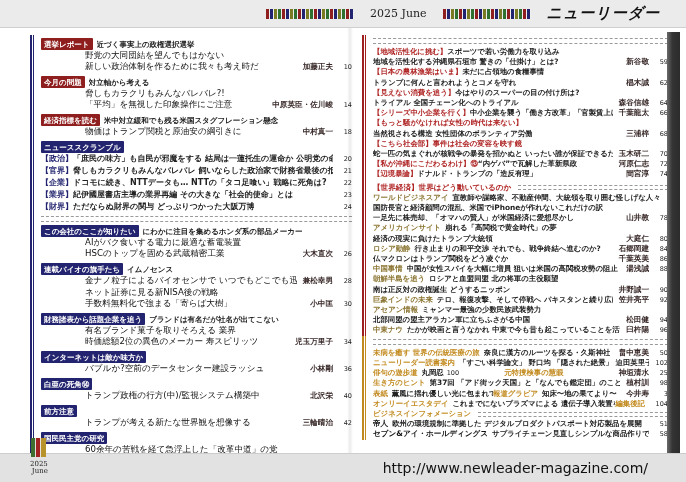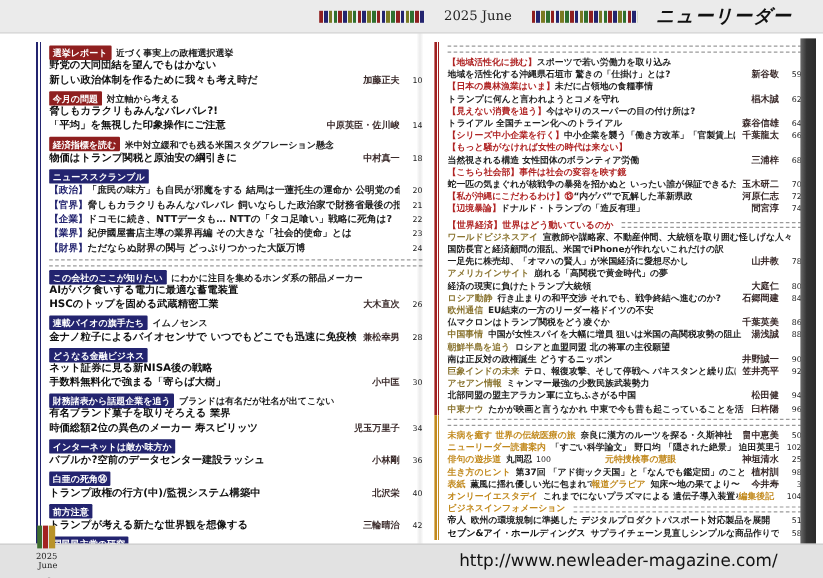--- a/index.html
+++ b/index.html
@@ -23,21 +23,21 @@
   .group{display:flex;}
   .rows{flex:1;min-width:0;}
   
   .row{display:flex;align-items:baseline;line-height:11px;white-space:nowrap;}
   .pr .row{line-height:10.2px;}
   .row.gap{margin-top:3px;}
   .seprow{height:4px;border-top:1px dashed #9a9a9a;border-bottom:1px dashed #9a9a9a;margin:3px 0;}
   .s-lbl{color:#fff;font-size:7.5px;font-weight:bold;padding:0.5px 3px;margin-right:4px;border-radius:1px;flex:0 0 auto;}
   .s-lr{background:#8f1f1f;} .s-ln{background:#23246f;}
   .s-ld{font-size:7.5px;font-weight:bold;color:#222;overflow:hidden;min-width:0;}
-  .s-ti{font-size:8.6px;font-weight:bold;color:#111;overflow:hidden;min-width:0;}
+  .s-ti{font-size:8.6px;font-weight:normal;color:#111;overflow:hidden;min-width:0;margin-left:44px;}
   .s-tn{font-size:8px;font-weight:bold;color:#23246f;flex:0 0 auto;}
   .s-tr{font-size:7.4px;font-weight:bold;color:#b02525;flex:0 0 auto;}
   .s-tx{font-size:7.4px;font-weight:bold;color:#222;overflow:hidden;min-width:0;}
   .pl .s-tx{font-size:8px;}
   .s-ol{font-size:7.4px;font-weight:bold;color:#8a7430;margin-right:4px;flex:0 0 auto;}
   .s-gl{font-size:7.4px;font-weight:bold;color:#c28a1e;margin-right:4px;flex:0 0 auto;}
   .s-sh{font-size:7.6px;font-weight:bold;color:#b02525;margin-right:4px;flex:0 0 auto;}
   .s-da{flex:1;height:3px;border-top:1px dashed #999;border-bottom:1px dashed #999;align-self:center;margin-left:3px;}
   .s-pi{font-size:6.5px;color:#222;margin-left:3px;flex:0 0 auto;}
   .s-bd{font-size:7.6px;font-weight:bold;color:#111;margin-right:4px;flex:0 0 auto;}
@@ -144,23 +144,20 @@
           </div>
           <div class="row gap">
             <span class="s-lbl s-ln">連載バイオの旗手たち</span>
             <span class="s-ld">イムノセンス</span>
           </div>
           <div class="row">
             <span class="s-ti">金ナノ粒子によるバイオセンサで いつでもどこでも迅速に免疫検査</span>
             <span class="s-au push">兼松幸男</span>
             <span class="s-pg">28</span>
           </div>
-          <div class="row gap">
-            <span class="s-lbl s-ln">どうなる金融ビジネス</span>
-          </div>
           <div class="row">
             <span class="s-ti">ネット証券に見る新NISA後の戦略</span>
           </div>
           <div class="row">
             <span class="s-ti">手数料無料化で強まる「寄らば大樹」</span>
             <span class="s-au push">小中匡</span>
             <span class="s-pg">30</span>
           </div>
           <div class="row gap">
             <span class="s-lbl s-ln">財務諸表から話題企業を追う</span>
@@ -301,24 +298,20 @@
             <div class="row">
               <span class="s-tx">経済の現実に負けたトランプ大統領</span>
               <span class="s-au push">大庭仁</span>
               <span class="s-pg">80</span>
             </div>
             <div class="row">
               <span class="s-ol">ロシア動静</span>
               <span class="s-tx">行き止まりの和平交渉 それでも、戦争終結へ進むのか?</span>
               <span class="s-au push">石郷岡建</span>
               <span class="s-pg">84</span>
-            </div>
-            <div class="row">
-              <span class="s-ol">欧州通信</span>
-              <span class="s-tx">EU結束の一方のリーダー格ドイツの不安</span>
             </div>
             <div class="row">
               <span class="s-tx">仏マクロンはトランプ関税をどう凌ぐか</span>
               <span class="s-au push">千葉英美</span>
               <span class="s-pg">86</span>
             </div>
             <div class="row">
               <span class="s-ol">中国事情</span>
               <span class="s-tx">中国が女性スパイを大幅に増員 狙いは米国の高関税攻勢の阻止</span>
               <span class="s-au push">湯浅誠</span>

